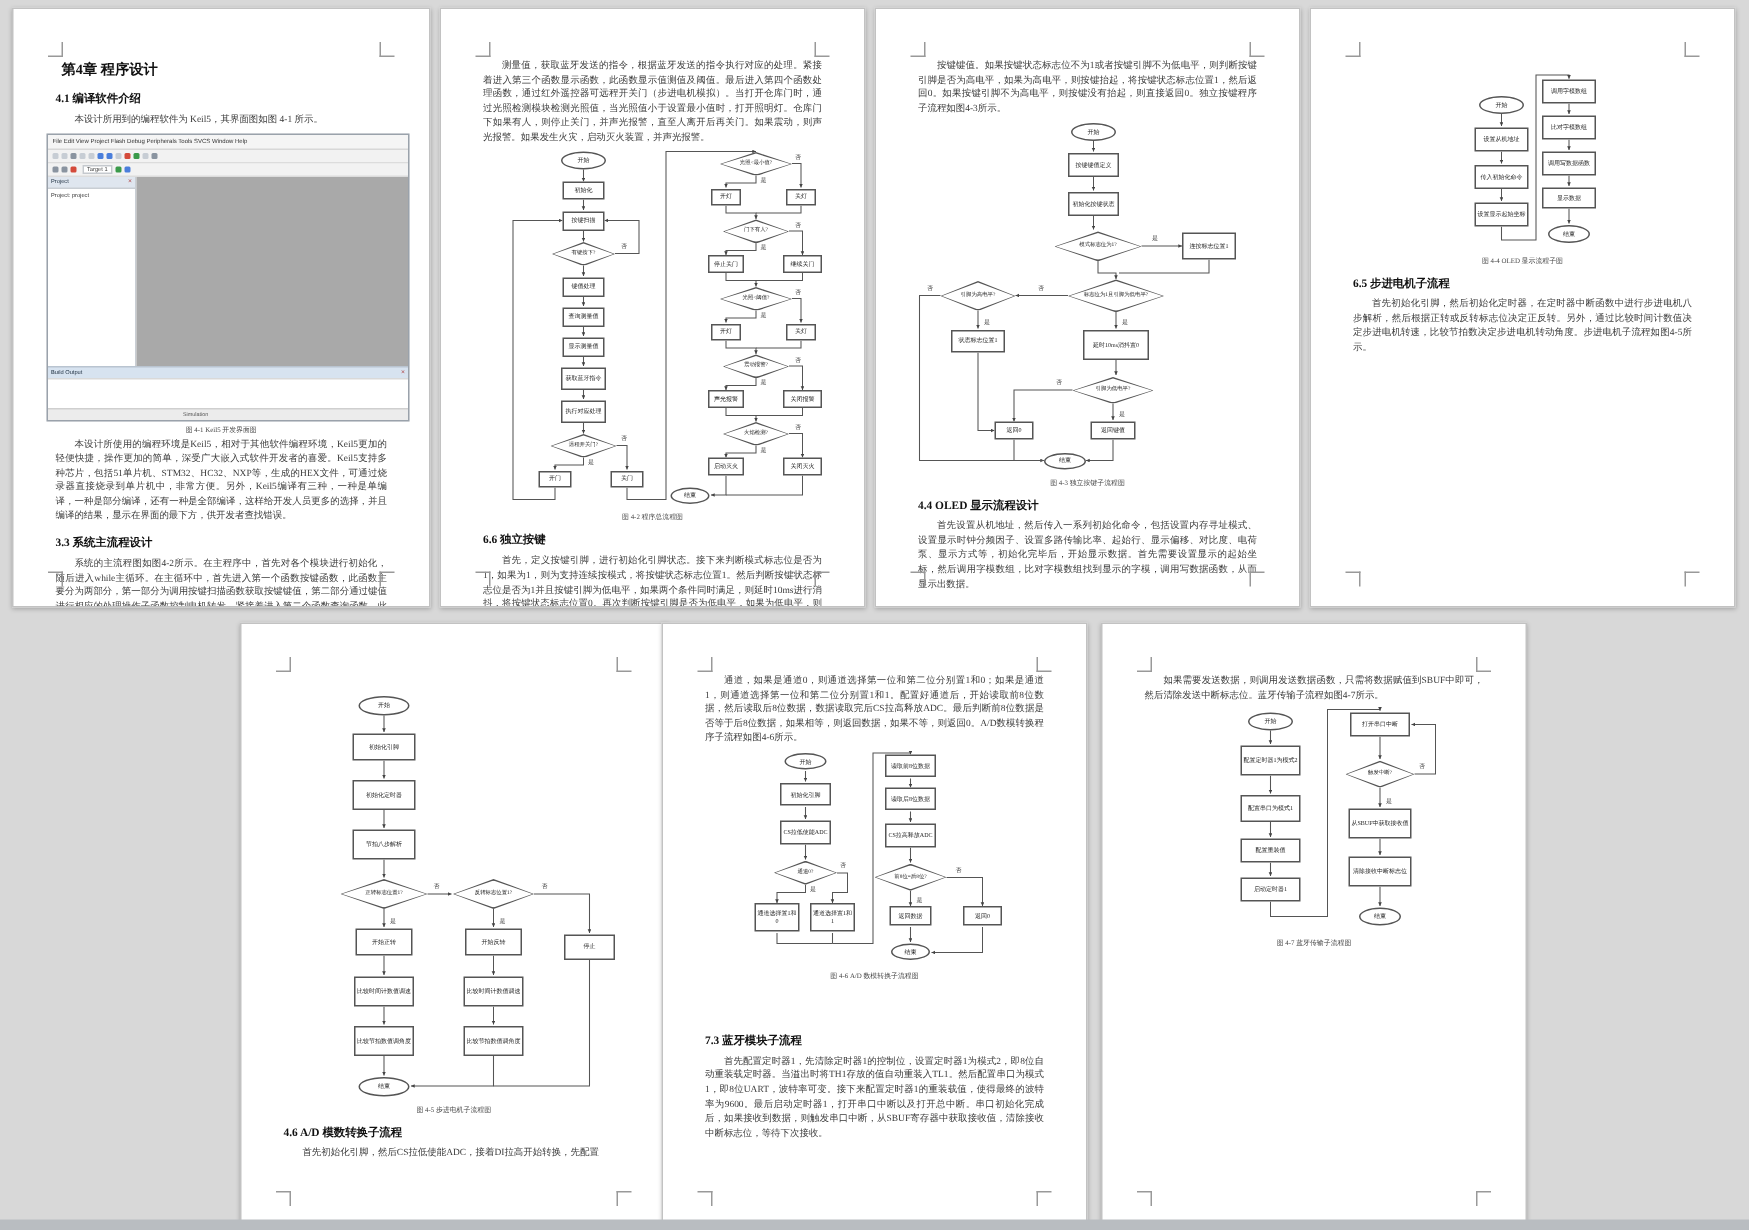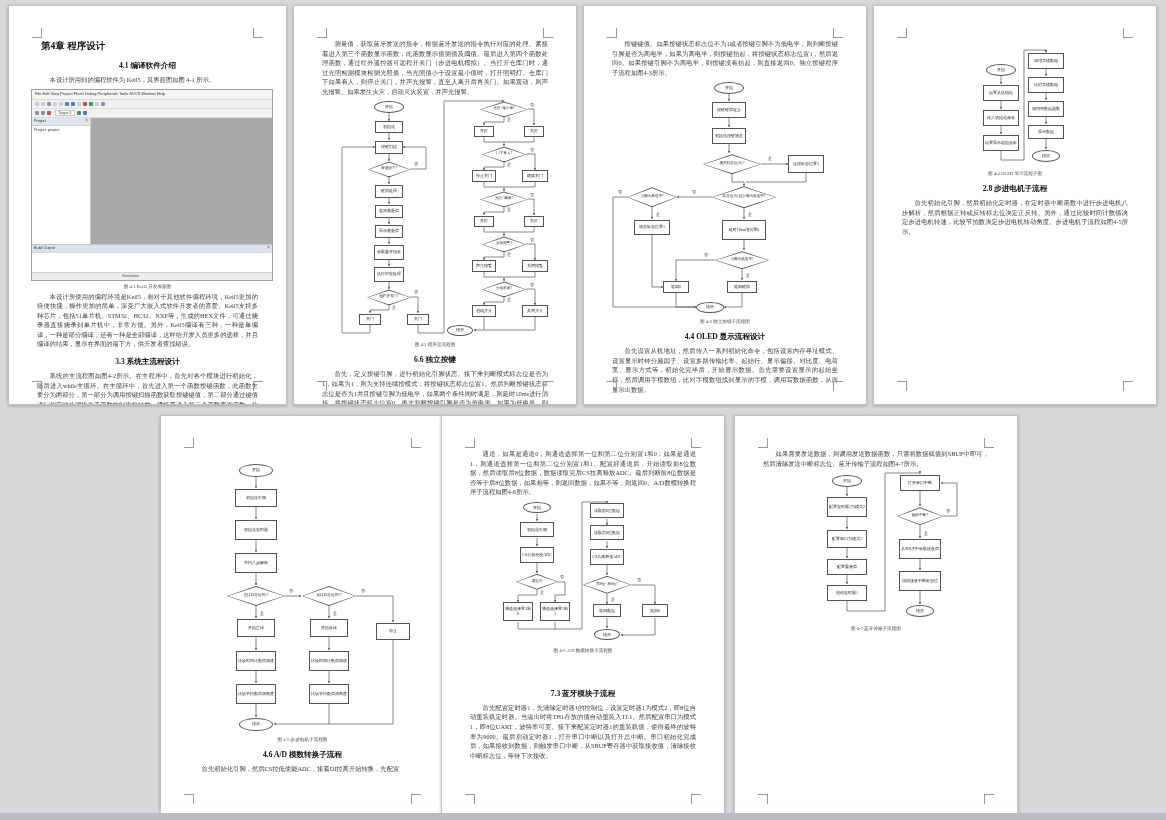--- a/index.html
+++ b/index.html
@@ -16,21 +16,21 @@
   .p4{left:873px;top:5px;width:284px;height:400px;}
   .p5{left:160px;top:415px;width:285px;height:403px;}
   .p6{left:441px;top:415px;width:284px;height:403px;}
   .p7{left:734px;top:415px;width:284px;height:403px;}
   .cm{position:absolute;width:9px;height:9px;border:0 solid #999;}
   .cm-tl{left:23px;top:22px;border-bottom-width:1px;border-right-width:1px;}
   .cm-tr{right:23px;top:22px;border-bottom-width:1px;border-left-width:1px;}
   .cm-bl{left:23px;bottom:13px;border-top-width:1px;border-right-width:1px;}
   .cm-br{right:23px;bottom:13px;border-top-width:1px;border-left-width:1px;}
   .chap{font-size:9.5px;font-weight:bold;color:#111;margin:4px 0 6px 4px;}
-  h2{font-size:7.6px;font-weight:bold;color:#111;margin:8px 0 4px 0;text-align:center;}
+  h2{font-size:7.6px;font-weight:bold;color:#111;margin:8px 0 4px 0;}
   .body-text{font-size:6.3px;line-height:1.52;color:#3a3a3a;text-align:justify;
              text-indent:2em;margin:3px 0;}
   .caption{font-size:4.6px;color:#444;text-align:center;margin:3px 0 2px 0;}
   .wm{position:absolute;left:-4px;top:10px;z-index:5;color:#30e2c4;
       font-family:"DejaVu Sans","Liberation Sans",sans-serif;font-weight:bold;
       font-size:57px;letter-spacing:-2px;line-height:1;pointer-events:none;}
   
   .fc{position:relative;margin-left:-28px;width:284px;}
   .fc-svg{position:absolute;left:0;top:0;}
   .fc-node{position:absolute;box-sizing:border-box;display:flex;align-items:center;
@@ -351,21 +351,21 @@
         <div class="fc-node fc-box" style="left: 109px; top: 37px; width: 36px; height: 16px;">设置从机地址</div>
         <div class="fc-node fc-box" style="left: 109px; top: 62px; width: 36px; height: 16px;">传入初始化命令</div>
         <div class="fc-node fc-box" style="left: 109px; top: 87px; width: 36px; height: 16px;">设置显示起始坐标</div>
         <div class="fc-node fc-box" style="left: 154px; top: 5px; width: 36px; height: 16px;">调用字模数组</div>
         <div class="fc-node fc-box" style="left: 154px; top: 29px; width: 36px; height: 16px;">比对字模数组</div>
         <div class="fc-node fc-box" style="left: 154px; top: 53px; width: 36px; height: 16px;">调用写数据函数</div>
         <div class="fc-node fc-box" style="left: 154px; top: 77px; width: 36px; height: 14px;">显示数据</div>
         <div class="fc-node fc-oval" style="left: 158px; top: 102px; width: 28px; height: 12px;">结束</div>
       </div>
     <div class="caption">图 4-4  OLED 显示流程子图</div>
-    <h2 class="mt8">2.8 步进电机子流程</h2>
+    <h2 class="mt8">6.5 步进电机子流程</h2>
     <p class="body-text">首先初始化引脚，然后初始化定时器，在定时器中断函数中进行步进电机八步解析，然后根据正转或反转标志位决定正反转。另外，通过比较时间计数值决定步进电机转速，比较节拍数决定步进电机转动角度。步进电机子流程如图4-5所示。</p>
   <div class="cm cm-tl"></div>
       <div class="cm cm-tr"></div>
       <div class="cm cm-bl"></div>
       <div class="cm cm-br"></div>
     </div>
 
   <div class="page p5">
     <div class="fc mt12" style="height: 276px;">
         <svg width="284" height="276" class="fc-svg">

